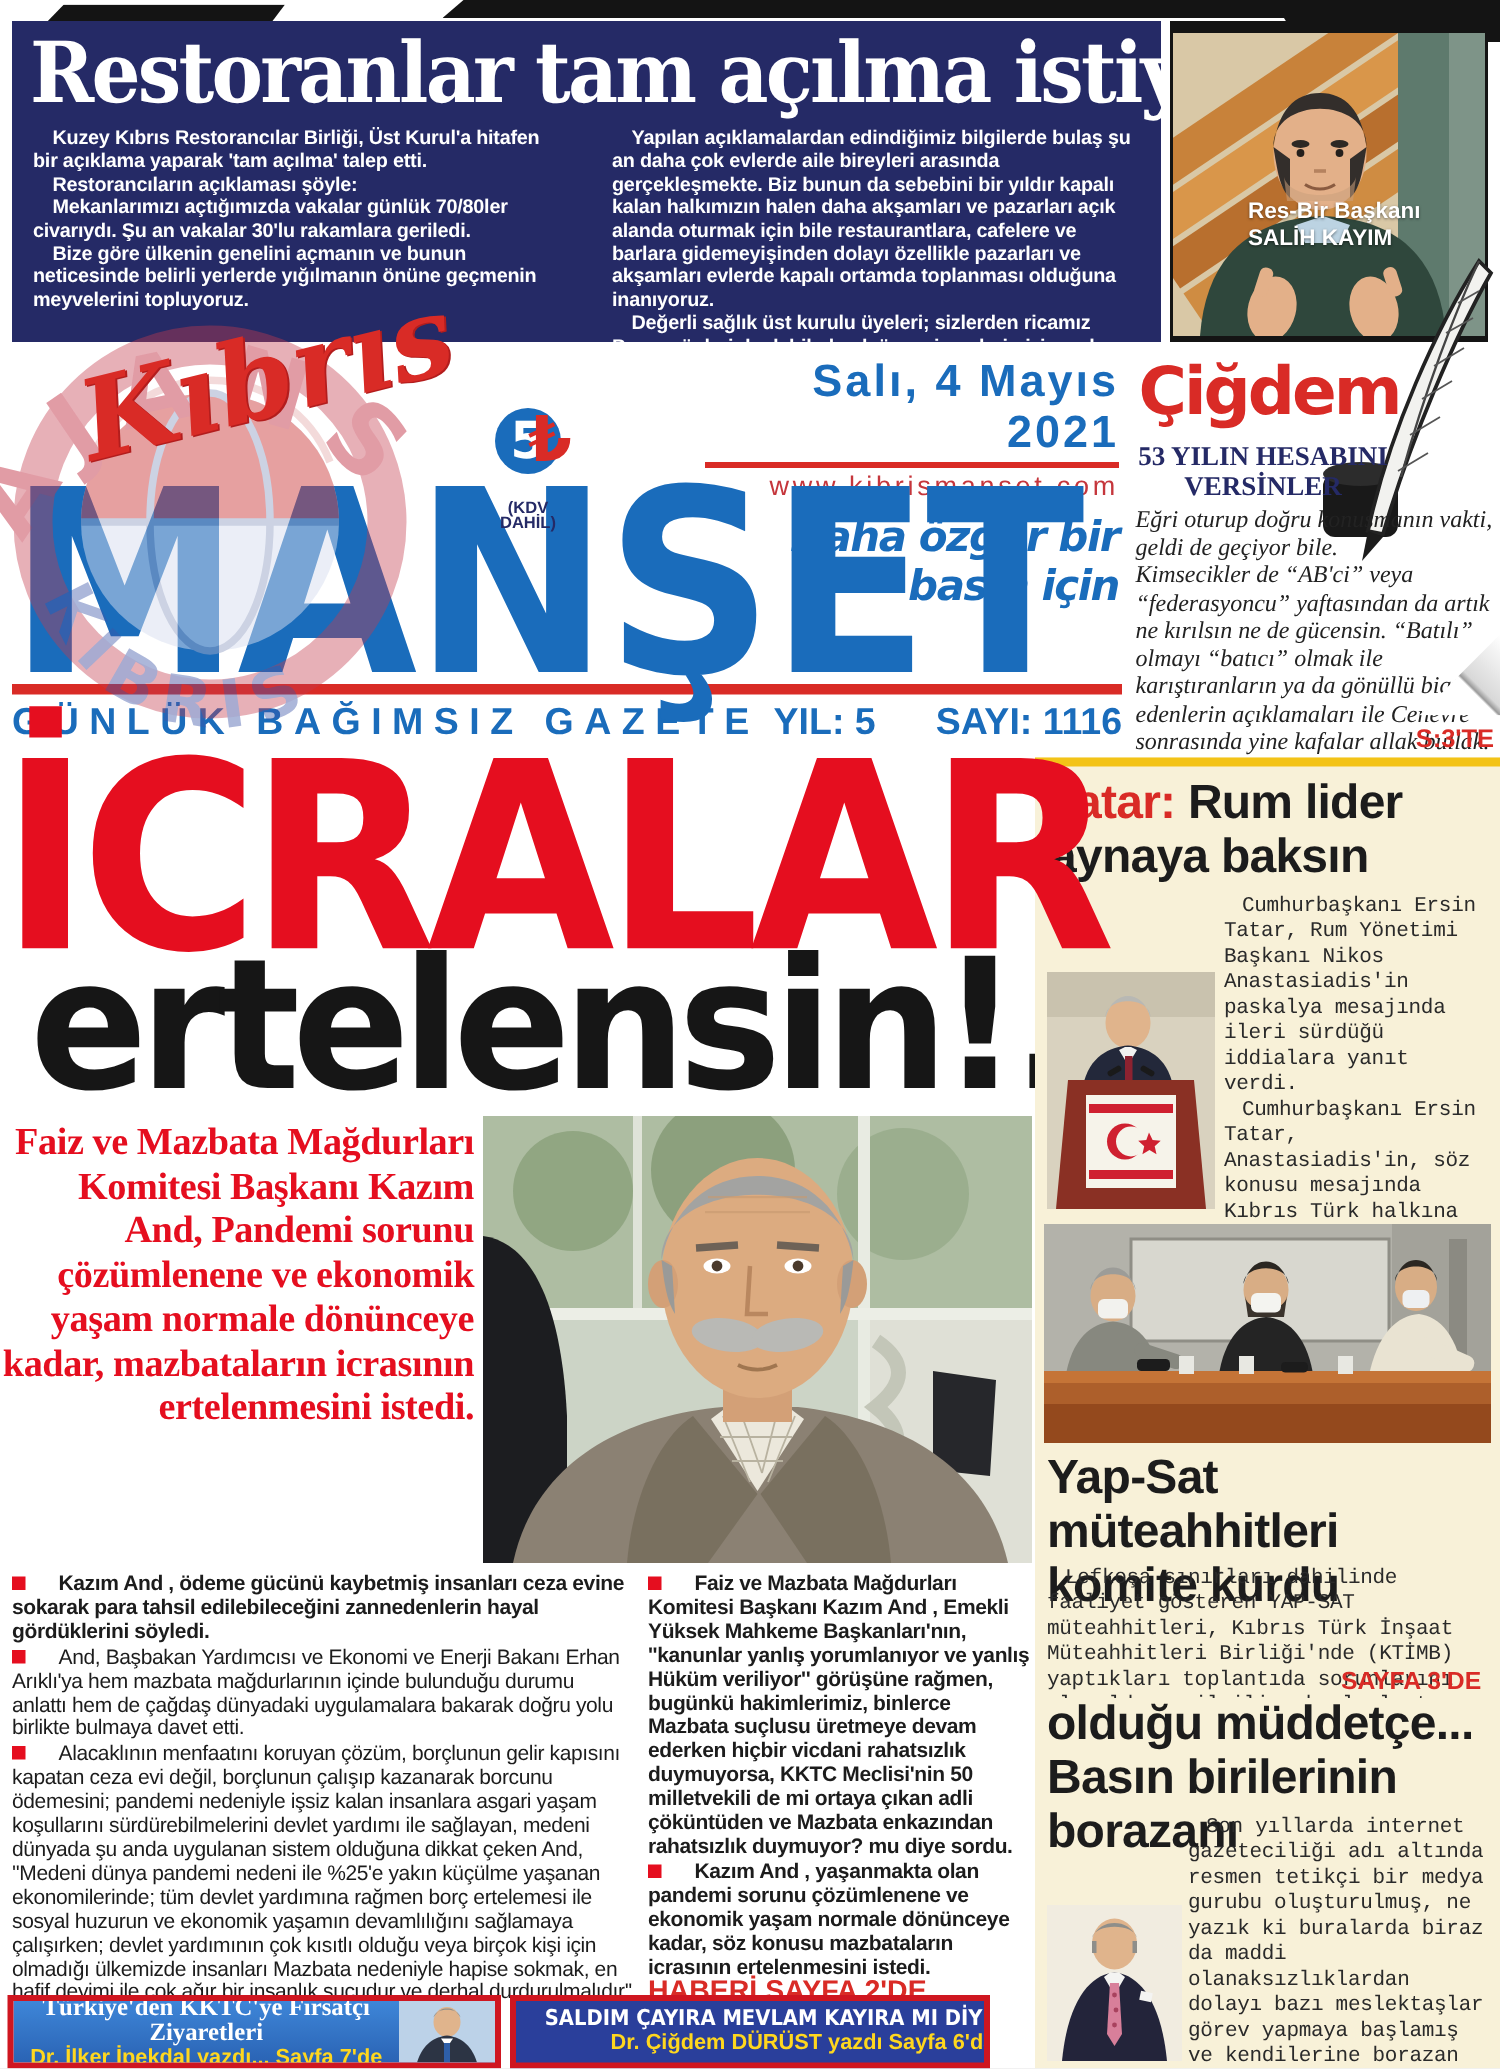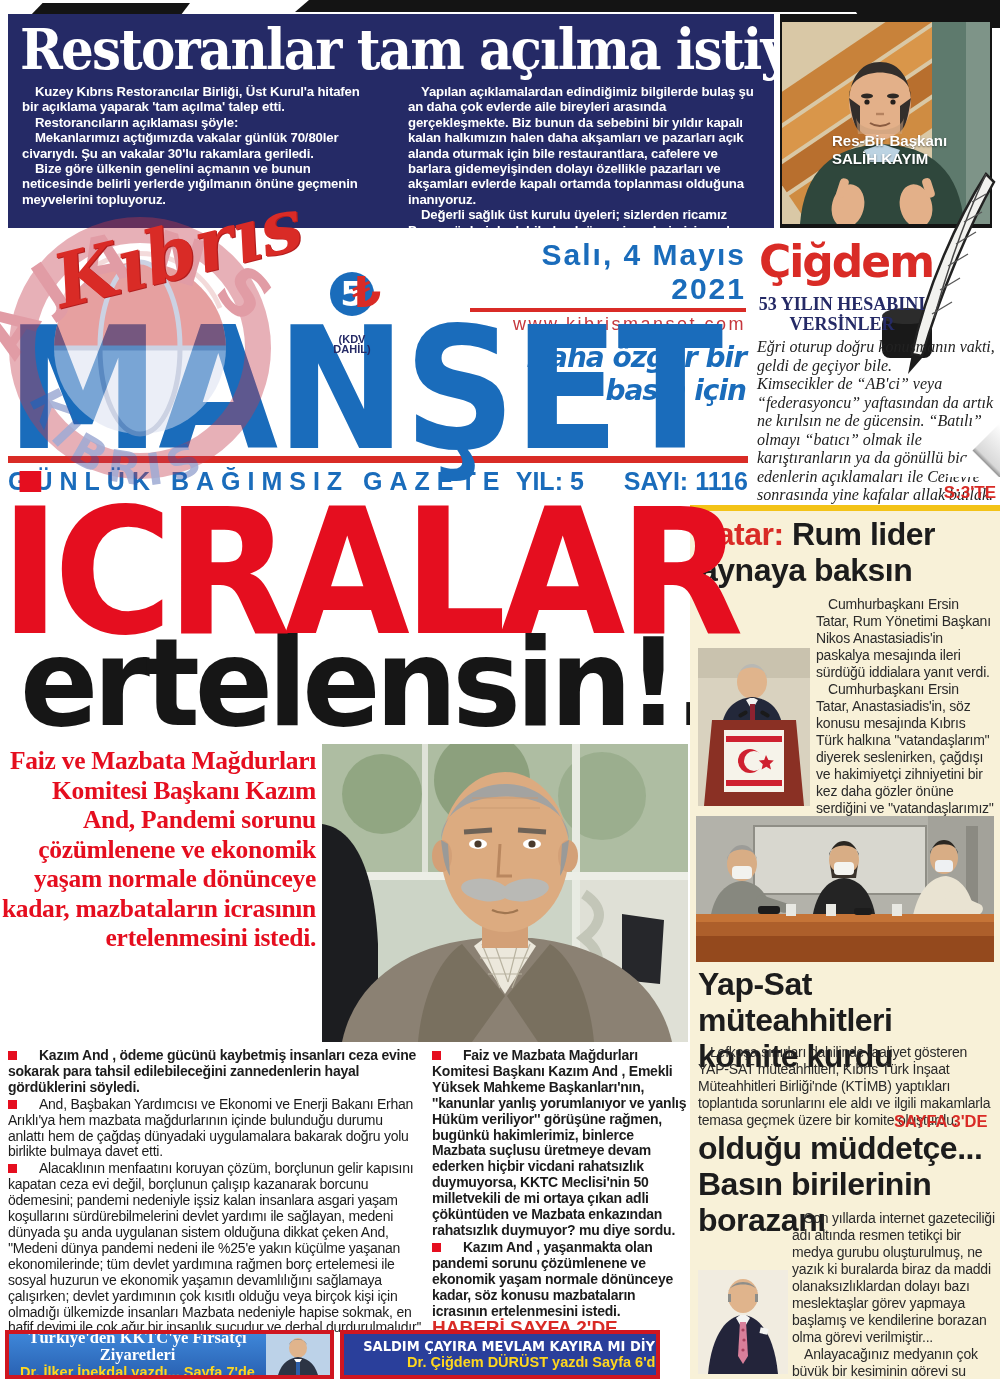--- a/index.html
+++ b/index.html
@@ -92,21 +92,21 @@
 
   
   .kazim{left:322px;top:744px;width:366px;height:298px;}
 
   
   .cream{left:690px;top:505px;width:310px;height:874px;background:#f8f1d8;
          border-top:6px solid #f3c317;box-sizing:border-box;}
   .c-h{position:absolute;color:#1c1c1c;font-weight:bold;font-size:32px;line-height:36px;
        letter-spacing:-.5px;}
   .c-h .red{color:#d92b26;}
-  .c-body{position:absolute;color:#2a2a2a;font-size:14px;line-height:17px;letter-spacing:-.2px;}
+  .c-body{position:absolute;color:#2a2a2a;font-size:14px;line-height:17px;letter-spacing:-.2px;font-family:Liberation Mono, monospace;}
   .c-body p{margin:0;text-indent:12px;}
   .c-ref{color:#d92b26;font-weight:bold;font-size:16.5px;text-align:right;}
   .tatar-h{left:700px;top:516px;}
   .tatar-body{left:698px;top:596px;width:296px;height:258px;overflow:hidden;}
   .tatar-photo{float:left;margin:52px 6px 0 0;}
   .tatar-ref{position:absolute;left:860px;top:832px;}
   .photo3{left:696px;top:816px;}
   .yapsat-h{left:698px;top:966px;}
   .yapsat-body{left:698px;top:1044px;width:298px;height:88px;overflow:hidden;}
   .yapsat-ref{position:absolute;left:894px;top:1112px;}

